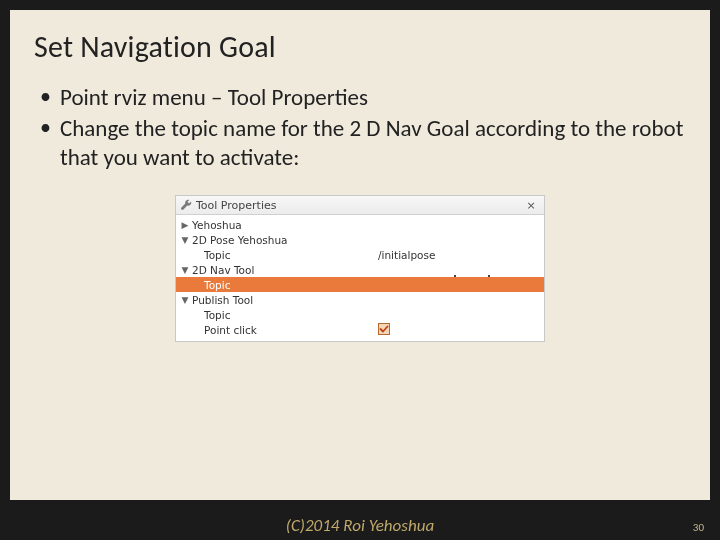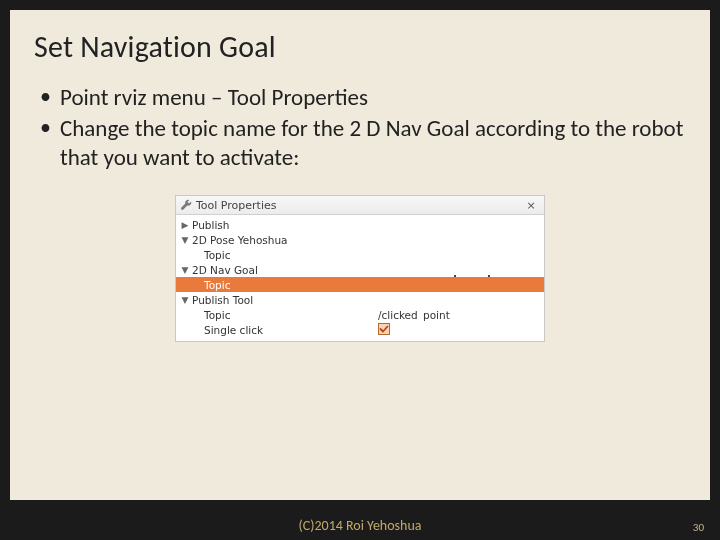--- a/index.html
+++ b/index.html
@@ -127,22 +127,23 @@
     border: 2px dotted #444;
     border-top: none;
   }
   .footer {
     position: absolute;
     left: 0; right: 0; bottom: 0;
     height: 30px;
     display: flex; align-items: center; justify-content: center;
   }
   .footer .copyright {
-    font-size: 14px;
+    font-size: 17px;
     color: #bfa96b;
+    font-style: italic;
   }
   .footer .pagenum {
     position: absolute;
     right: 16px; bottom: 6px;
     font-size: 11px;
     color: #c9b98c;
   }
 </style>
 </head>
 <body>
@@ -166,44 +167,45 @@
         <span class="spacer"></span>
         <span class="close-btn">
           <span>×</span>
         </span>
       </div>
       <div class="panel-body">
 
         <div class="row indent-0">
           <span class="label-col">
             <span class="arrow">▶</span>
-            <span>Publish</span>
+            <span>Yehoshua</span>
           </span>
           <span class="value"></span>
         </div>
 
         <div class="row indent-0">
           <span class="label-col">
             <span class="arrow">▼</span>
             <span>2D Pose Yehoshua</span>
           </span>
           <span class="value"></span>
         </div>
 
         <div class="row indent-1">
           <span class="label-col">
             <span class="arrow"></span>
             <span>Topic</span>
           </span>
+          <span class="value">/initialpose</span>
         </div>
 
         <div class="row indent-0" style="position:relative;">
           <span class="label-col">
             <span class="arrow">▼</span>
-            <span>2D Nav Goal</span>
+            <span>2D Nav Tool</span>
           </span>
           <span class="value"></span>
           <span class="focus-ring"></span>
         </div>
 
         <div class="row indent-1 selected">
           <span class="label-col">
             <span class="arrow"></span>
             <span>Topic</span>
           </span>
@@ -215,27 +217,26 @@
             <span>Publish Tool</span>
           </span>
           <span class="value"></span>
         </div>
 
         <div class="row indent-1">
           <span class="label-col">
             <span class="arrow"></span>
             <span>Topic</span>
           </span>
-          <span class="value">/clicked_point</span>
         </div>
 
         <div class="row indent-1">
           <span class="label-col">
             <span class="arrow"></span>
-            <span>Single click</span>
+            <span>Point click</span>
           </span>
           <span class="value">
             <span class="checkbox">
               <svg width="10" height="10" viewBox="0 0 10 10">
                   <path d="M1.5 5 L4 7.5 L8.5 2.5" stroke="#c0441b" stroke-width="1.8" fill="none" stroke-linecap="round" stroke-linejoin="round"></path>
                 </svg>
             </span>
           </span>
         </div>
 

